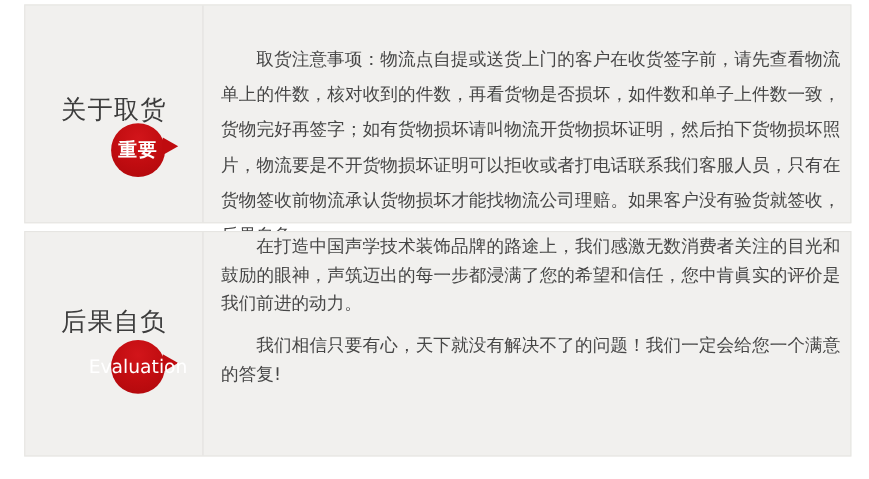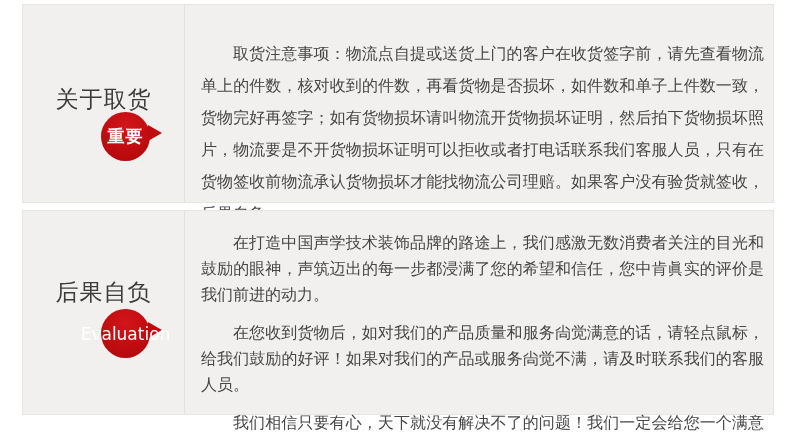--- a/index.html
+++ b/index.html
@@ -85,21 +85,21 @@
     padding: 0 9px 0 16px;
   }
   .right-col p {
     margin: 0;
     color: #464646;
     text-align: justify;
     text-indent: 2em;
   }
   .body-pickup { padding-top: 33px; }
   .body-pickup p { font-size: 16px; line-height: 32px; }
-  .body-eval { padding-top: 19px; }
+  .body-eval { }
   .body-eval p { font-size: 16px; line-height: 26px; margin-bottom: 12px; }
   .body-eval p:last-child { margin-bottom: 0; }
 </style>
 </head>
 <body>
 
 <div class="board">
 
   <section class="panel panel-pickup">
     <div class="left-col">
@@ -117,18 +117,17 @@
   <section class="panel panel-eval">
     <div class="left-col">
       <h2 class="sec-title">后果自负</h2>
       <div class="bubble">
         <i class="tail"></i>
         <span class="bubble-text en">Evaluation</span>
       </div>
     </div>
     <div class="right-col body-eval">
       <p>在打造中国声学技术装饰品牌的路途上，我们感激无数消费者关注的目光和鼓励的眼神，声筑迈出的每一步都浸满了您的希望和信任，您中肯眞实的评价是我们前进的动力。</p>
-      <p>在您收到货物后，如对我们的产品质量和服务尙觉满意的话，请轻点鼠标，给我们鼓励的好评！如果对我们的产品或服务尙觉不满，请及时联系我们的客服人员。</p>
       <p>我们相信只要有心，天下就没有解决不了的问题！我们一定会给您一个满意的答复!</p>
     </div>
   </section>
 
 </div>
 
 </body></html>

